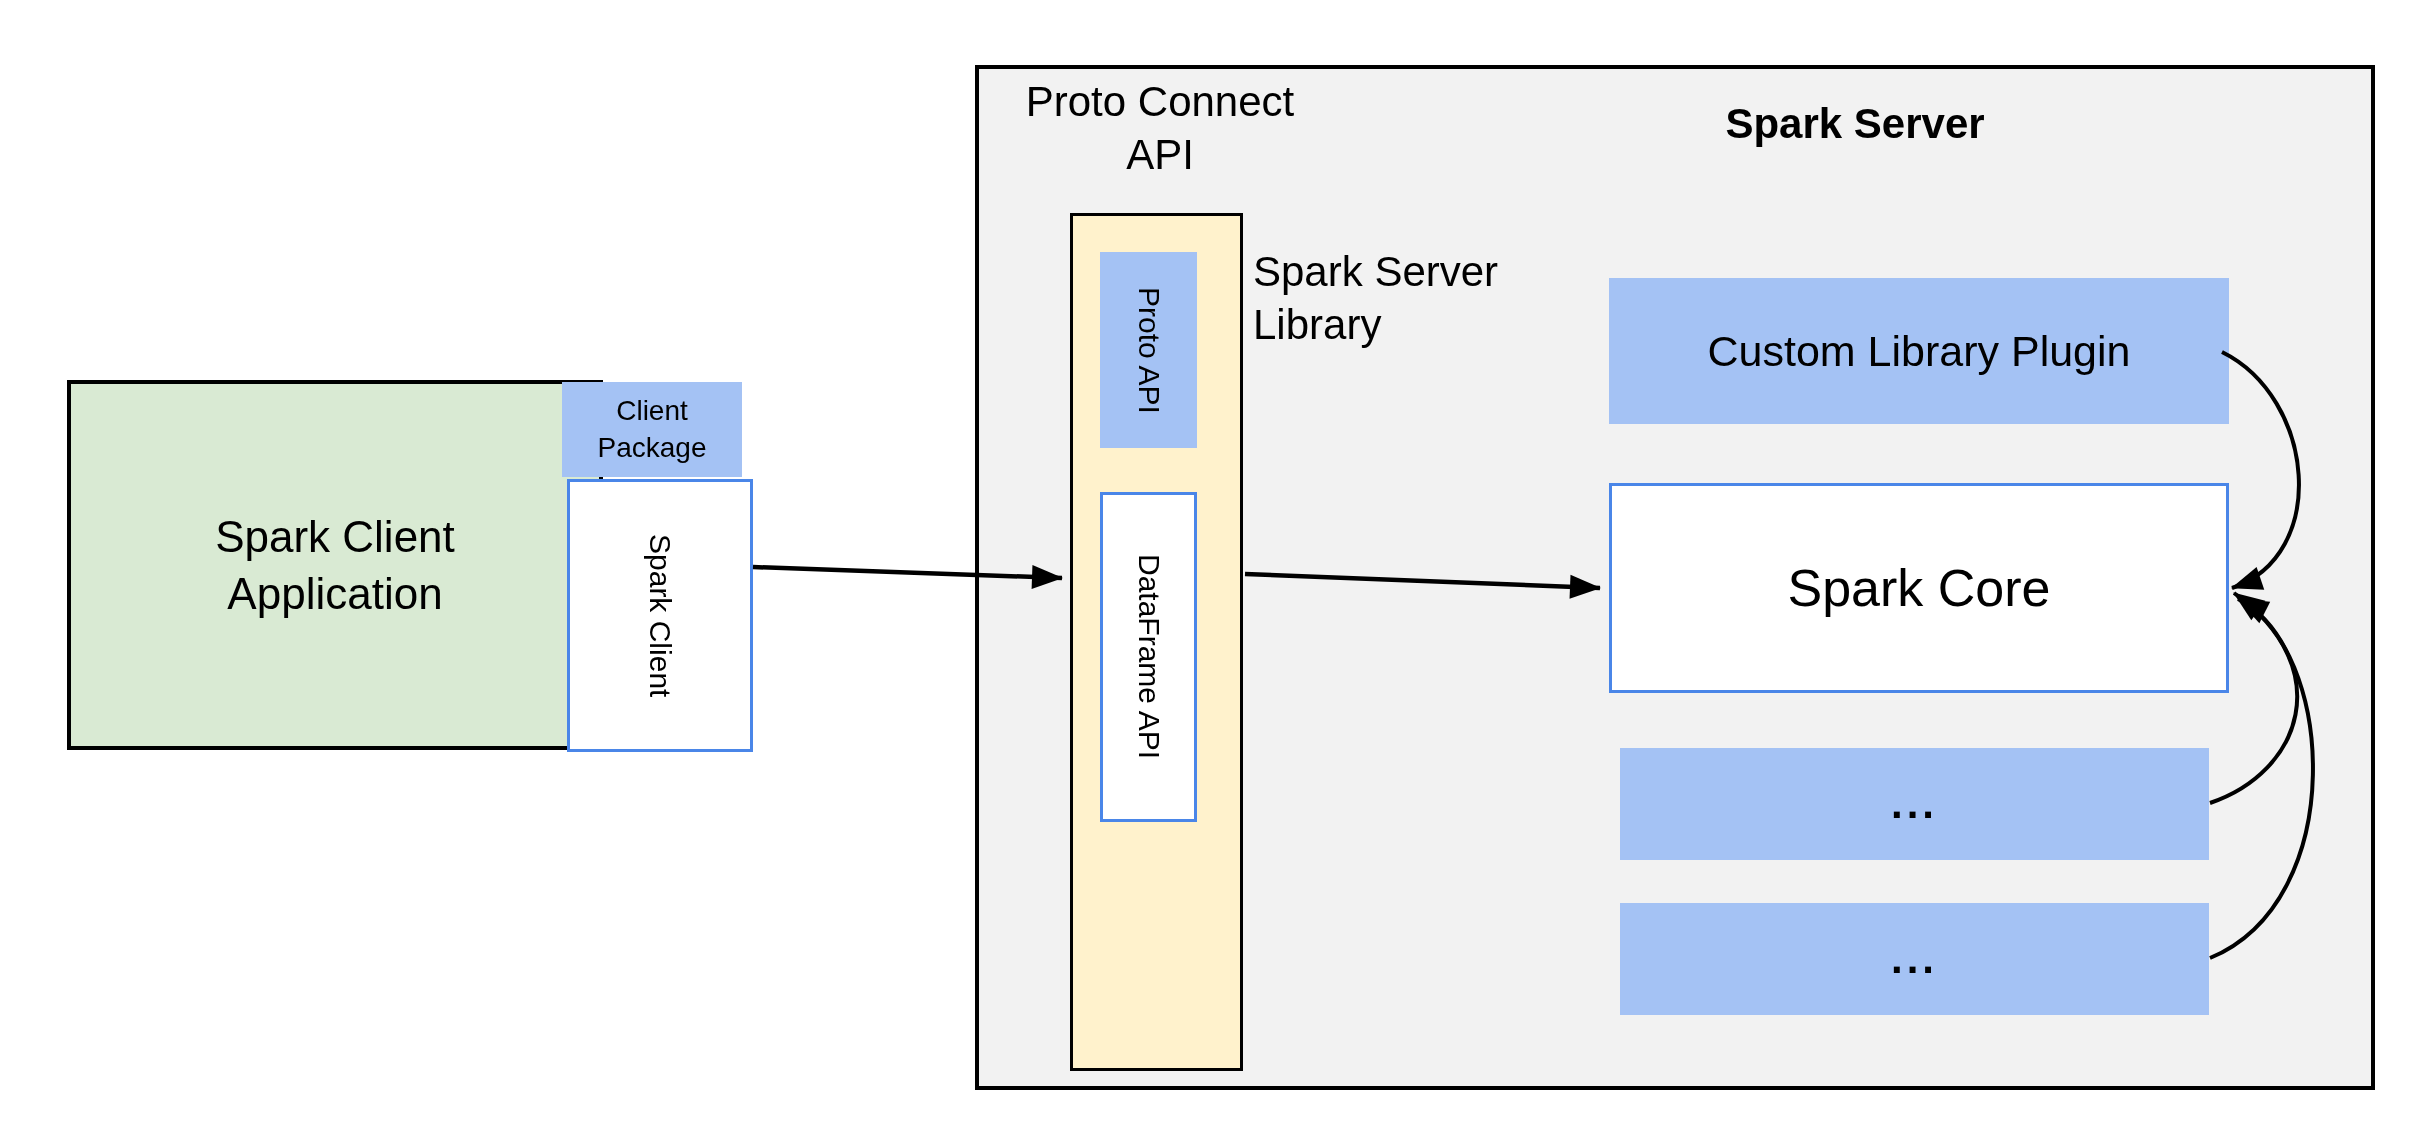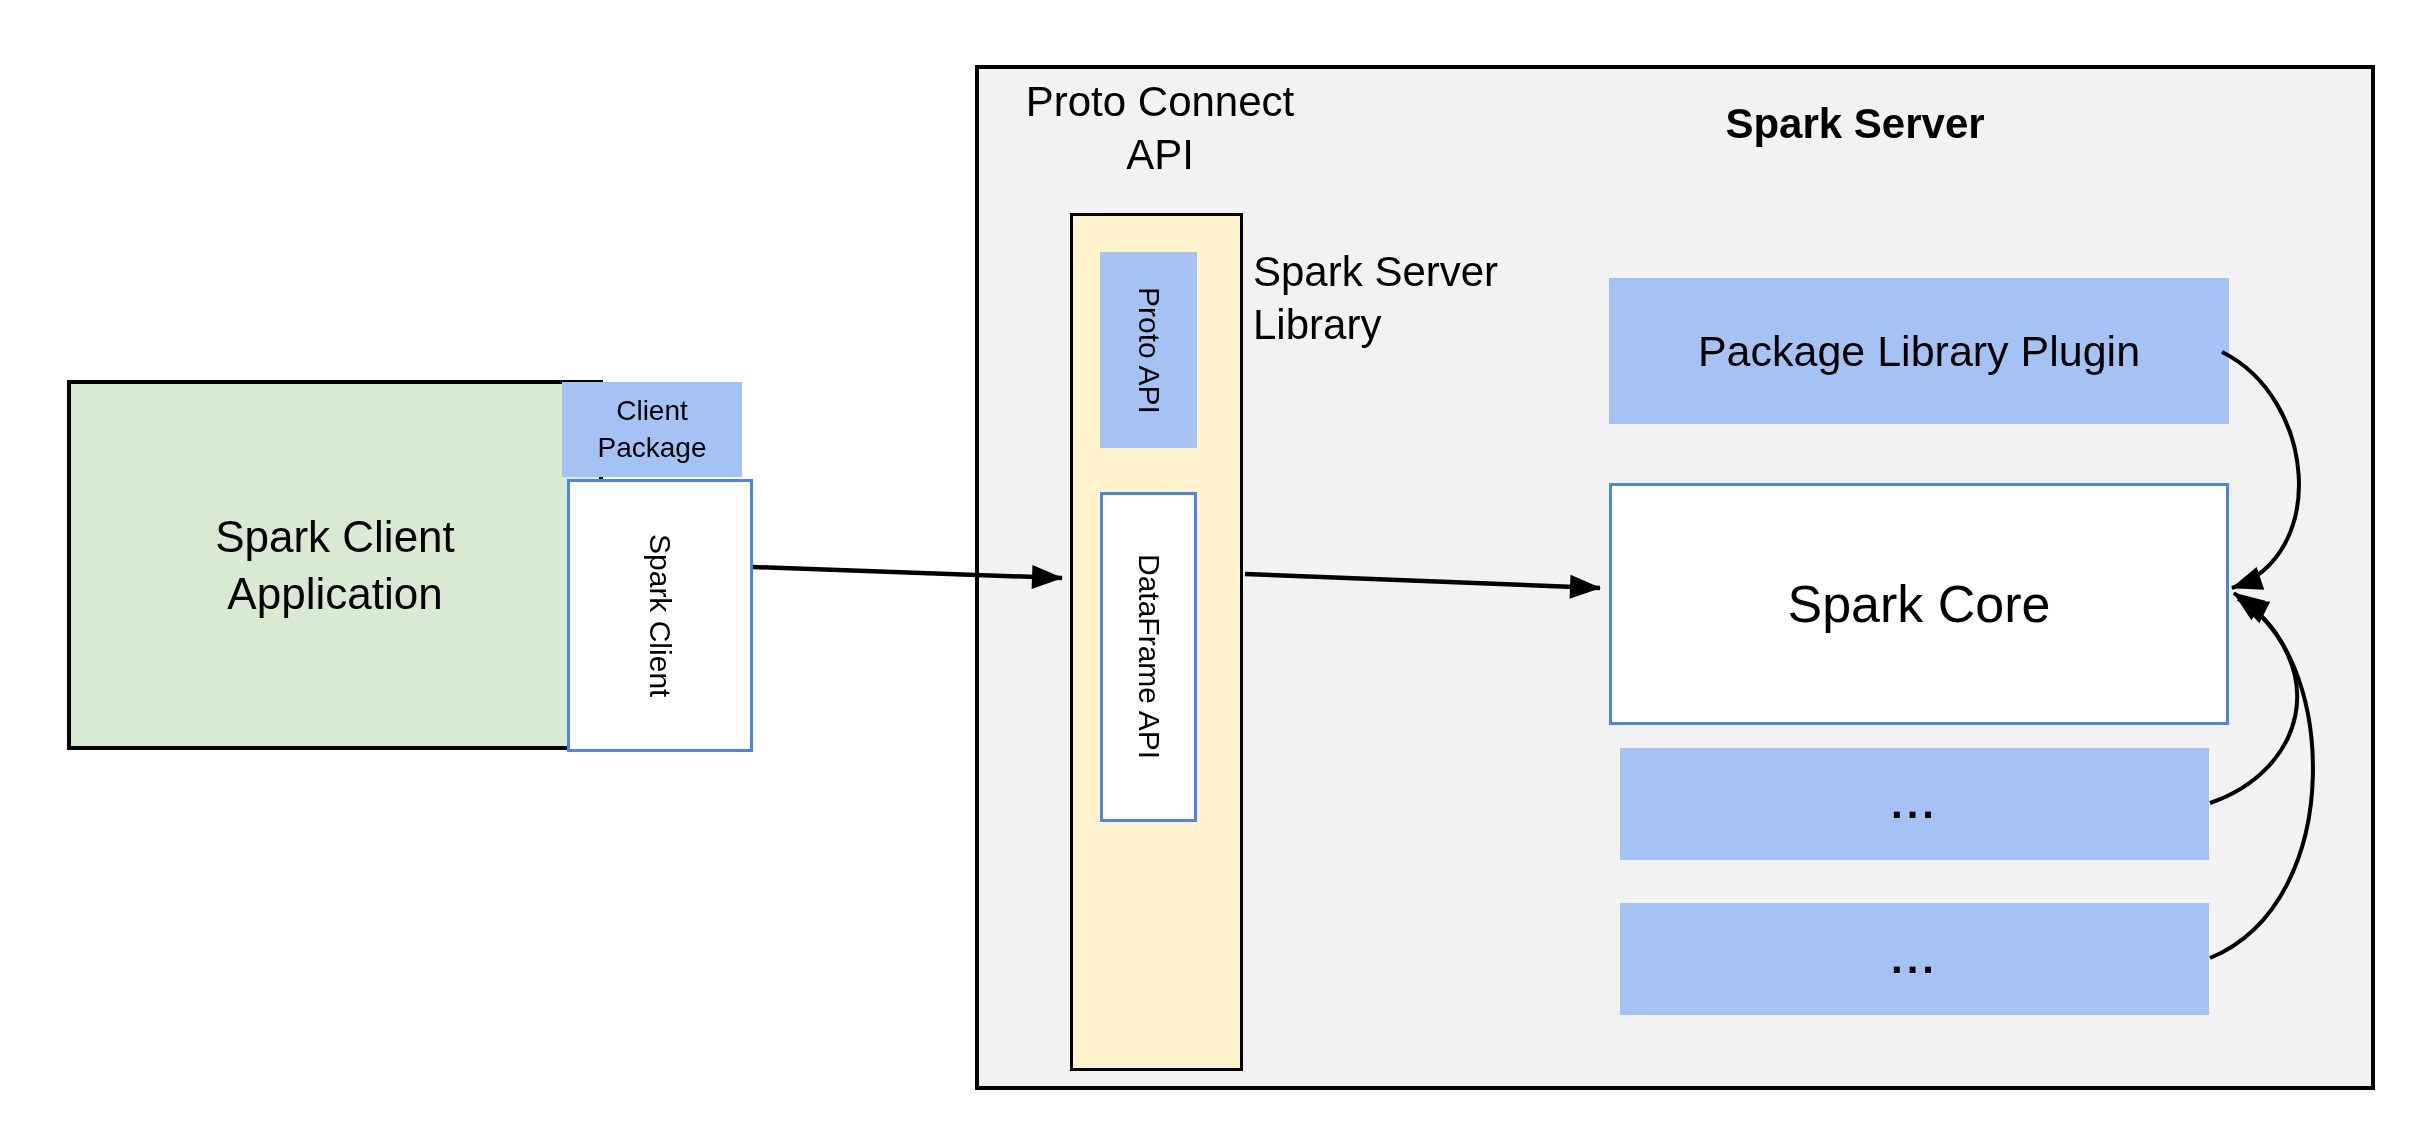--- a/index.html
+++ b/index.html
@@ -18,21 +18,21 @@
   
   .client-package{left:562px;top:382px;width:180px;height:95px;background:var(--blue);z-index:2;font-size:28px;line-height:1.3;}
   .spark-client{left:567px;top:479px;width:186px;height:273px;background:#fff;border:3px solid var(--border_blue);z-index:2;}
 
   
   .proto-api{left:1100px;top:252px;width:97px;height:196px;background:var(--blue);z-index:2;}
   .dataframe-api{left:1100px;top:492px;width:97px;height:330px;background:#fff;border:3px solid var(--border_blue);z-index:2;}
 
   
   .plugin-box{left:1609px;top:278px;width:620px;height:146px;background:var(--blue);z-index:1;font-size:43px;}
-  .core-box{left:1609px;top:483px;width:620px;height:242px;background:#fff;border:3px solid var(--border_blue);z-index:1;font-size:52px;}
+  .core-box{left:1609px;top:483px;width:620px;height:210px;background:#fff;border:3px solid var(--border_blue);z-index:1;font-size:52px;}
   .dots-box-1{left:1620px;top:748px;width:589px;height:112px;background:var(--blue);z-index:1;font-size:42px;font-weight:700;letter-spacing:4px;}
   .dots-box-2{left:1620px;top:903px;width:589px;height:112px;background:var(--blue);z-index:1;font-size:42px;font-weight:700;letter-spacing:4px;}
 
   
   .connect-api-title{left:985px;top:76px;width:350px;font-size:42px;line-height:1.25;text-align:center;z-index:2;}
   .spark-server-title{left:1655px;top:100px;width:400px;font-size:42px;font-weight:700;text-align:center;z-index:2;}
   .server-library-label{left:1253px;top:246px;width:300px;font-size:42px;line-height:1.25;text-align:left;z-index:2;}
 
   
   .vtext{writing-mode:vertical-rl;text-orientation:mixed;font-size:30px;white-space:nowrap;}
@@ -67,21 +67,21 @@
 
   <div class="box yellow-bar"></div>
   <div class="box proto-api">
     <span class="vtext">Proto API</span>
   </div>
   <div class="box dataframe-api">
     <span class="vtext">DataFrame API</span>
   </div>
 
   <div class="box plugin-box">
-    <span>Package Library Plugin</span>
+    <span>Custom Library Plugin</span>
   </div>
   <div class="box core-box">
     <span>Spark Core</span>
   </div>
   <div class="box dots-box-1">
     <span>...</span>
   </div>
   <div class="box dots-box-2">
     <span>...</span>
   </div>

